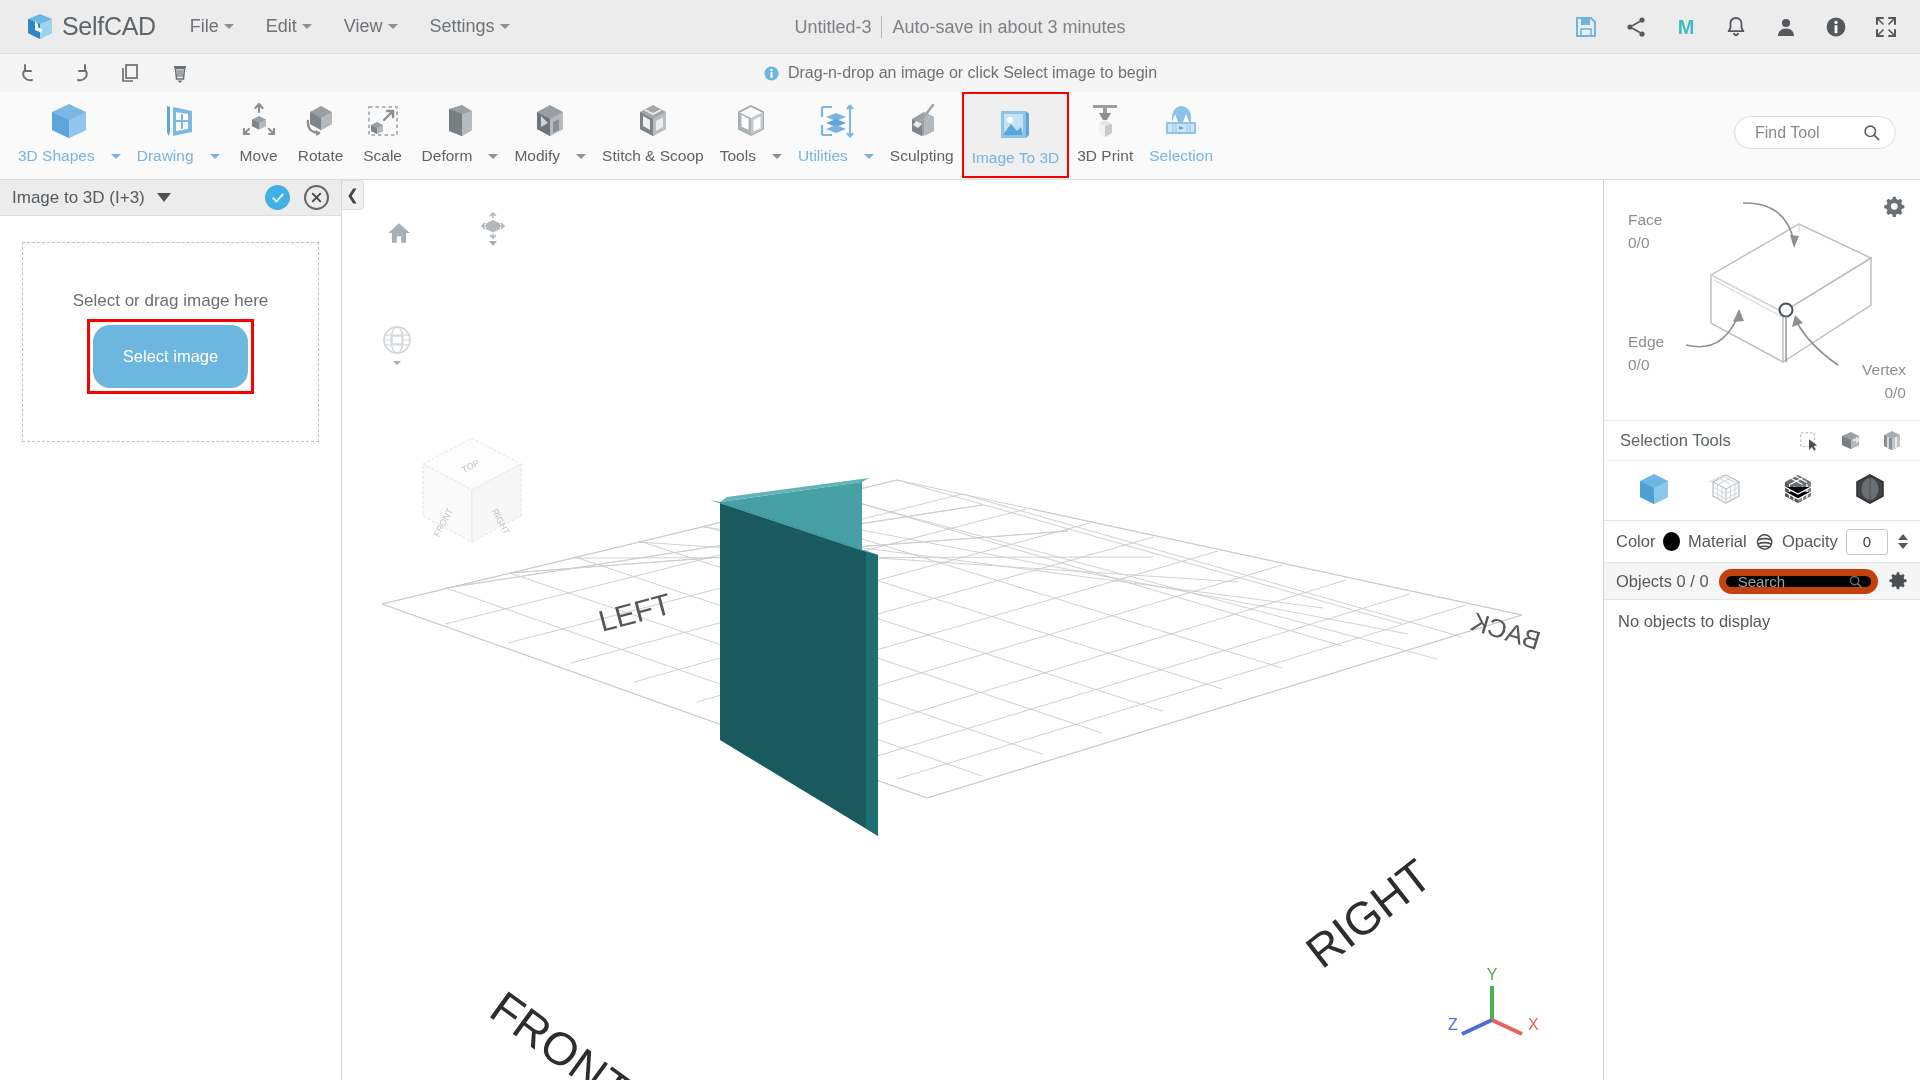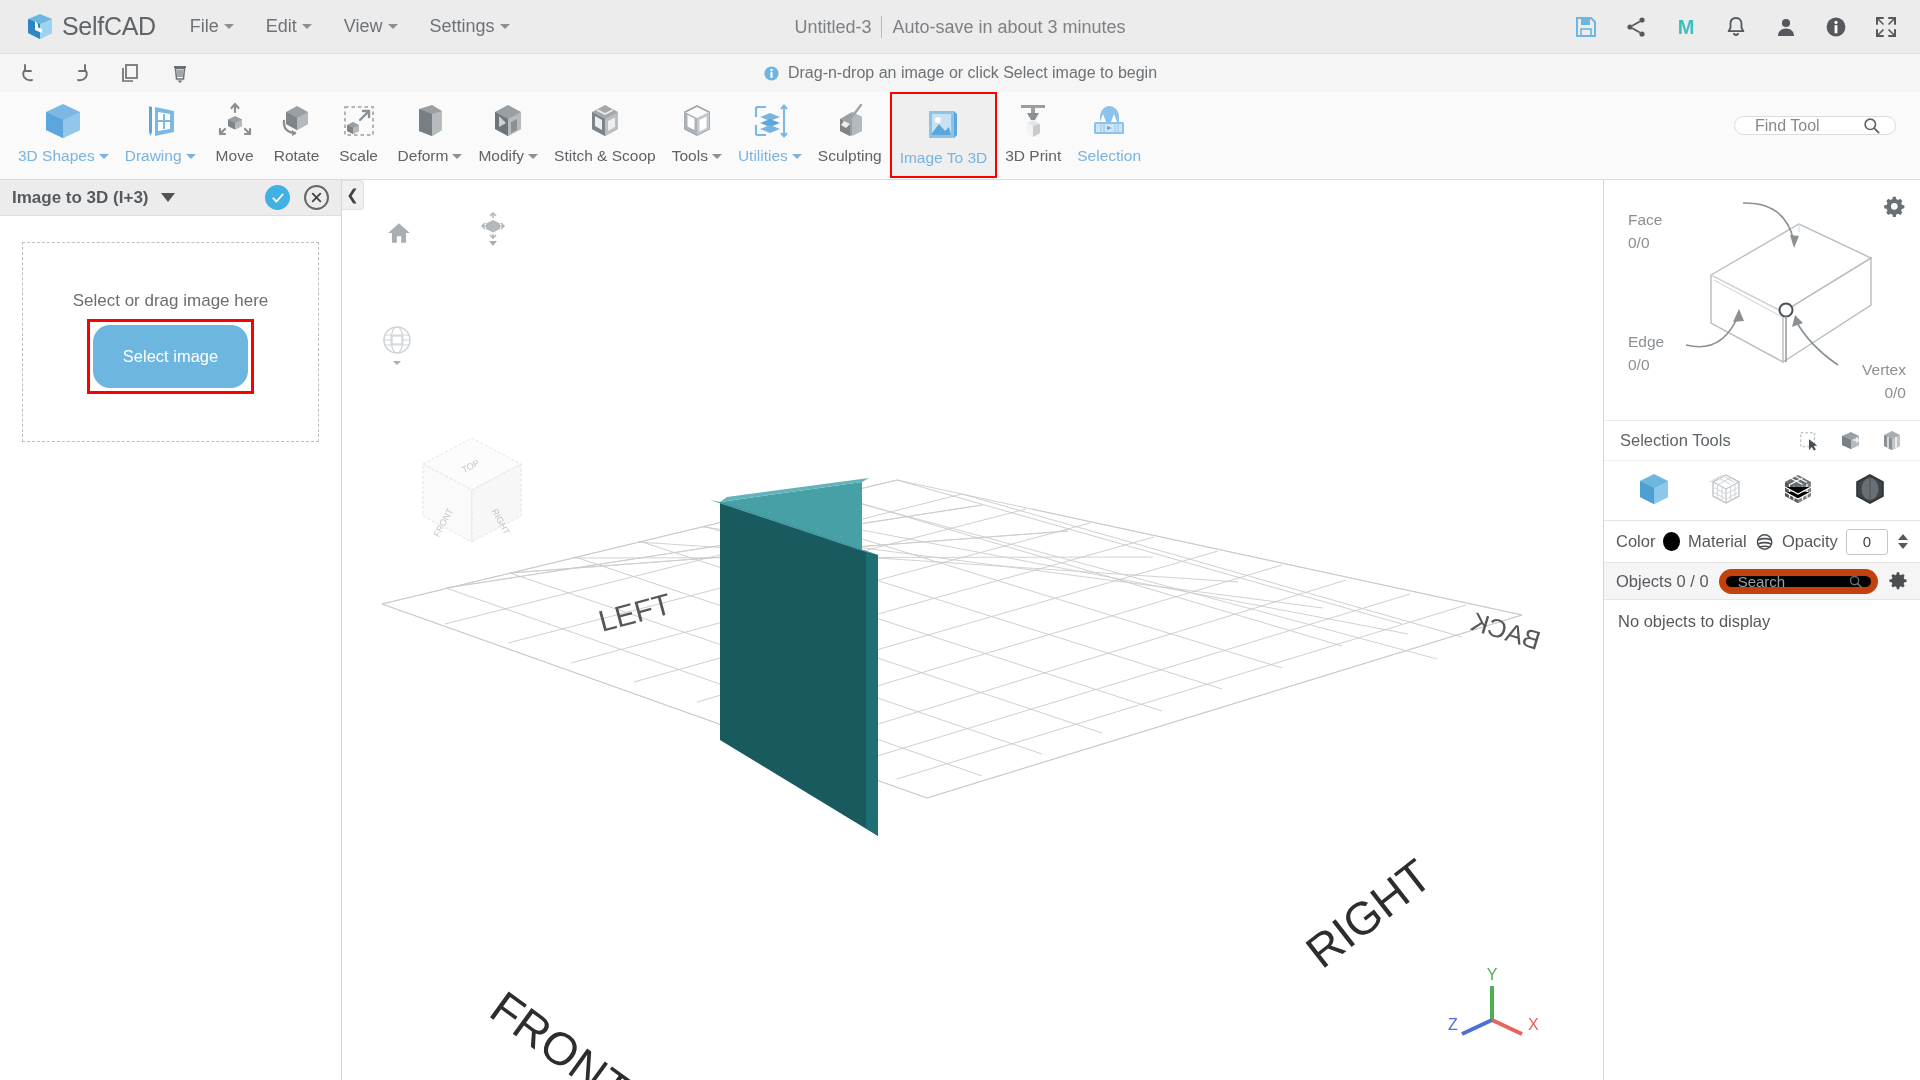--- a/index.html
+++ b/index.html
@@ -68,42 +68,42 @@
   }
   .tool {
     display: flex; flex-direction: column; align-items: center;
     justify-content: flex-start; padding: 6px 8px 2px 8px; min-width: 62px;
     height: 86px; cursor: pointer; position: relative;
   }
   .tool.active { background: #efefef; border: 2px solid #fb0000; }
   .tool-ico { height: 46px; display: flex; align-items: center; justify-content: center; }
   .tool-label {
     font-size: 15.5px; color: #5e6367; margin-top: 3px;
-    display: flex; align-items: center; gap: 4px; white-space: nowrap;
+    display: flex; align-items: center; gap: 16px; white-space: nowrap;
   }
   .tool-label.blue { color: #79b3e0; }
   .tool-label.blue .caret { border-top-color: #79b3e0; }
   .findtool {
     position: absolute; right: 24px; top: 24px;
-    width: 162px; height: 19px; border: 1px solid #dcdcdc; border-radius: 18px;
+    width: 162px; height: 33px; border: 1px solid #dcdcdc; border-radius: 18px;
     background: #fff; display: flex; align-items: center; justify-content: space-between;
     padding: 0 14px 0 20px; cursor: text;
   }
   .findtool span { font-size: 16px; color: #85898d; }
 
   
   .leftpanel {
     position: absolute; top: 180px; left: 0; width: 342px; height: 900px;
     background: #fff; border-right: 1px solid #d6d6d6;
   }
   .lp-head {
     height: 36px; background: #ececec; border-bottom: 1px solid #dedede;
     display: flex; align-items: center; padding: 0 12px;
   }
-  .lp-title { font-size: 17px; color: #555a5e; font-weight: bold; }
+  .lp-title { font-size: 17px; color: #555a5e; }
   .lp-caret {
     width: 0; height: 0; border-left: 7px solid transparent;
     border-right: 7px solid transparent; border-top: 9px solid #4e5357;
     margin-left: 12px; cursor: pointer;
   }
   .lp-actions { margin-left: auto; display: flex; align-items: center; gap: 14px; }
   .btn-confirm {
     width: 25px; height: 25px; border-radius: 50%; background: #41b0e3;
     display: flex; align-items: center; justify-content: center; cursor: pointer;
   }

